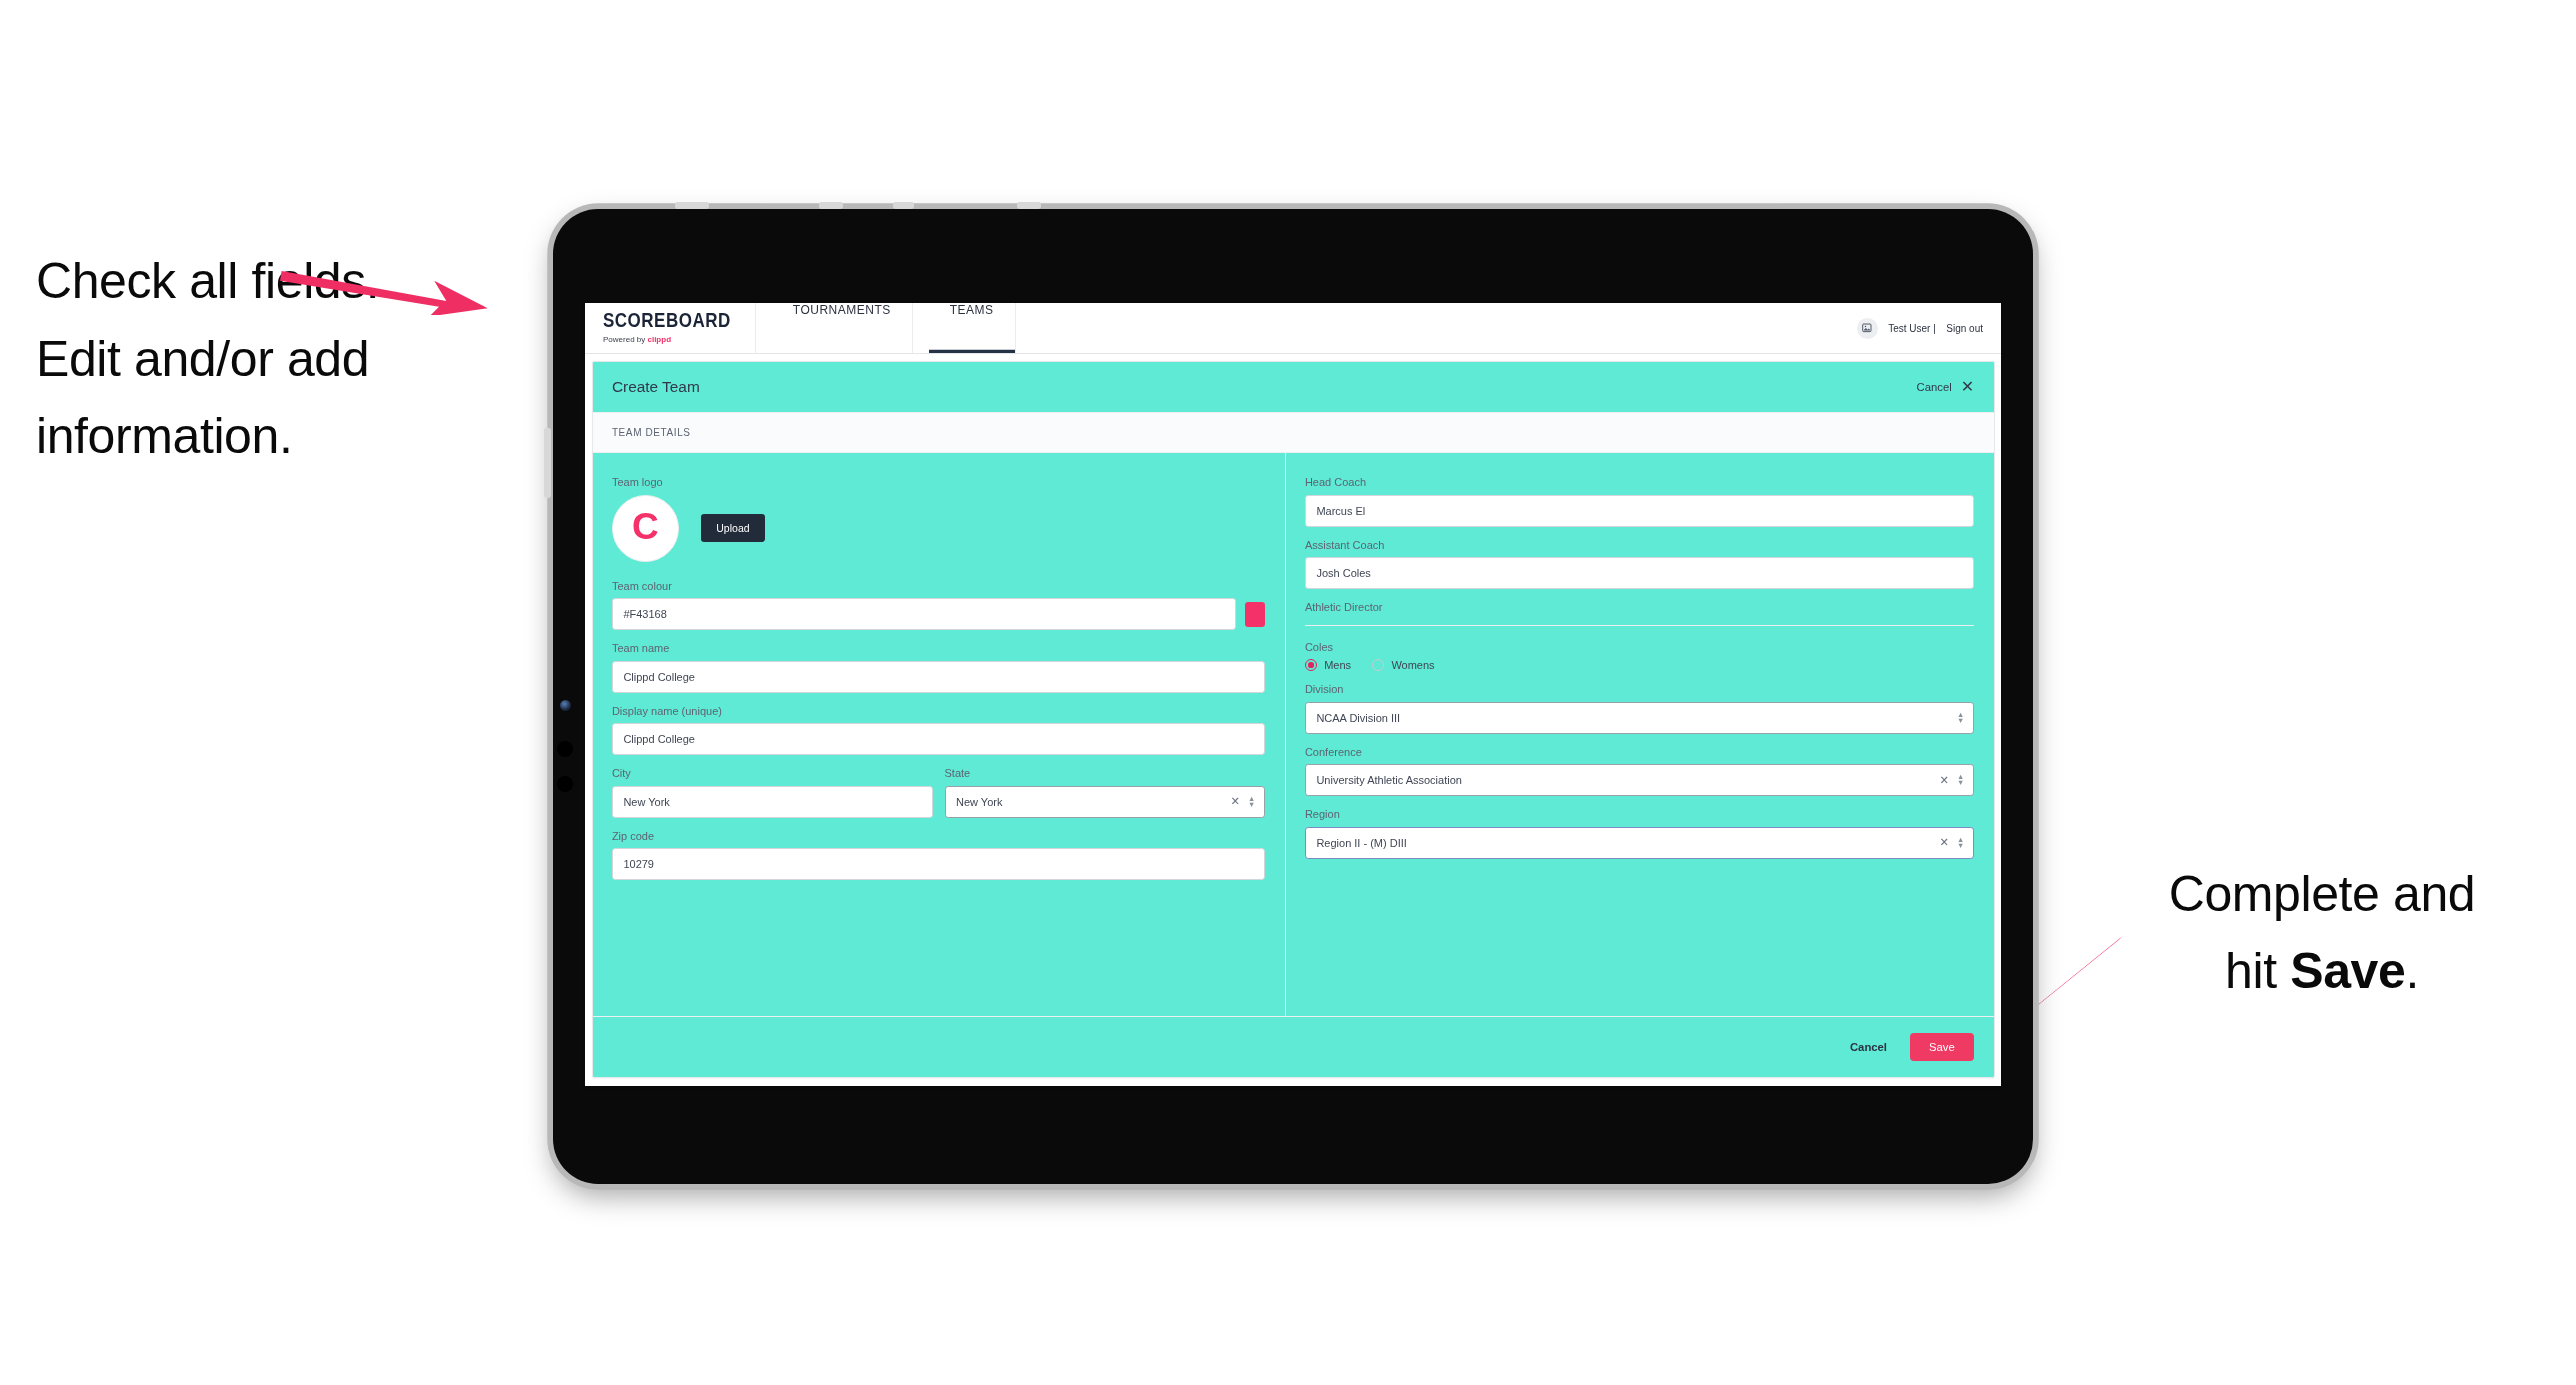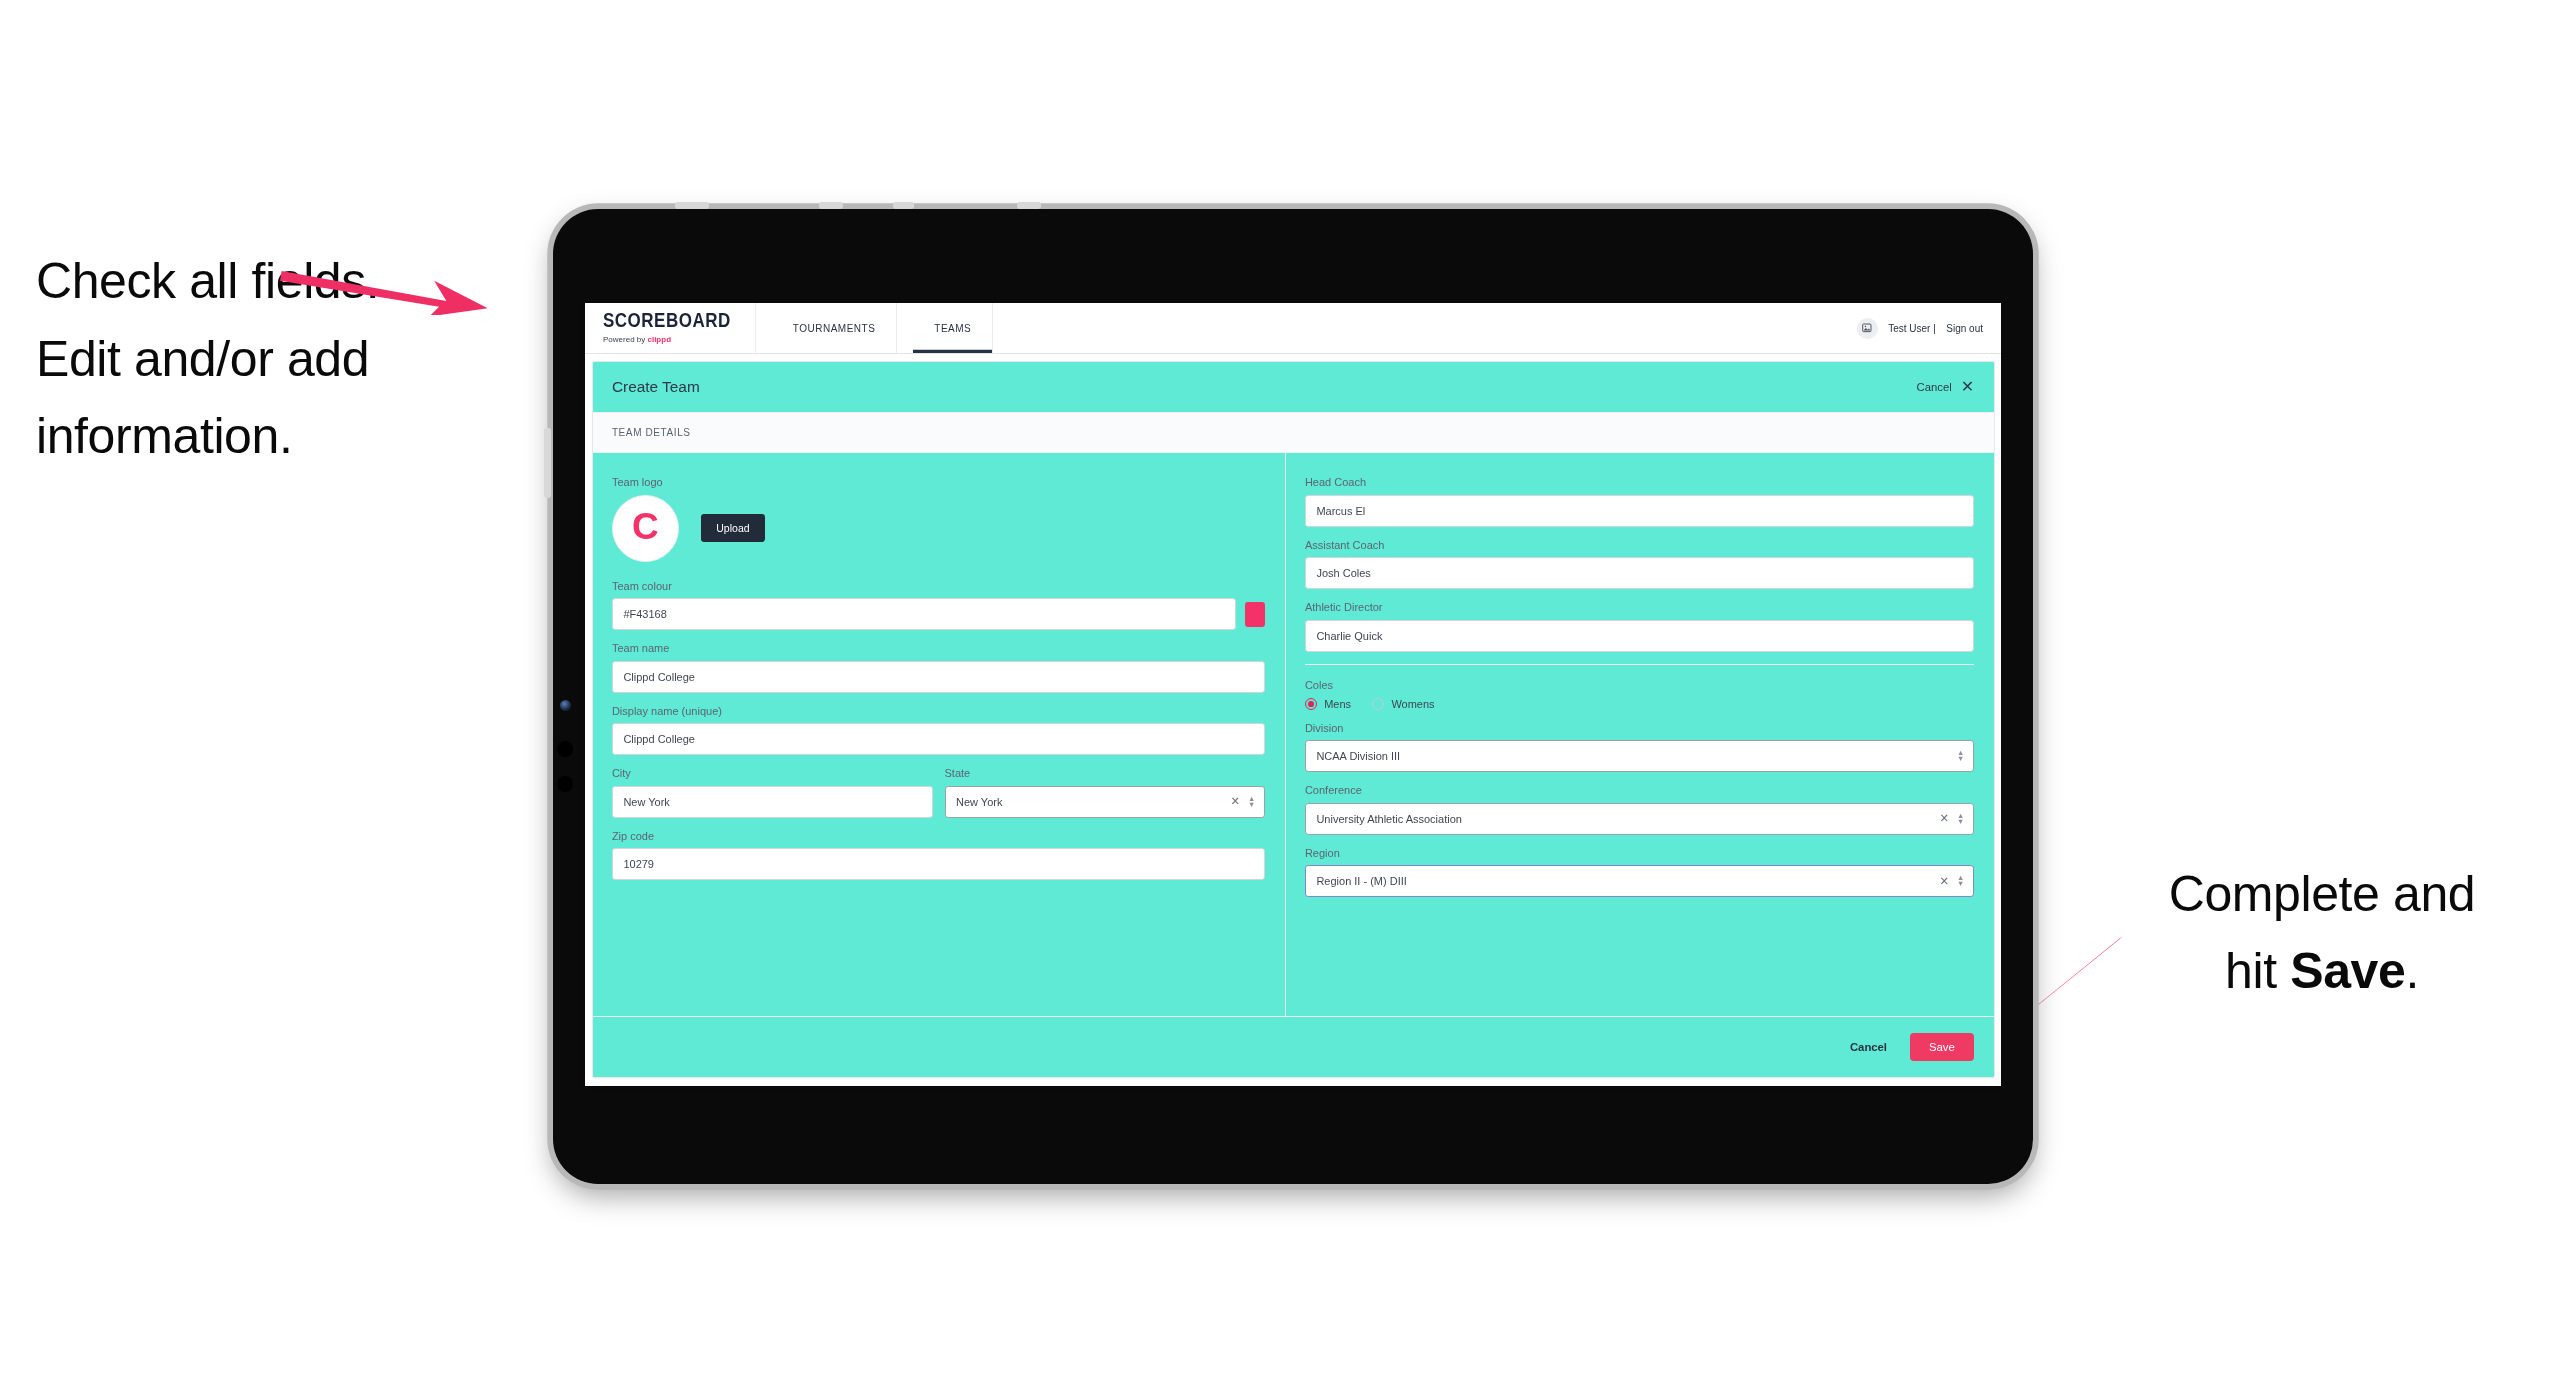--- a/index.html
+++ b/index.html
@@ -71,22 +71,22 @@
     font-family:"Liberation Sans", sans-serif;
     font-weight:700;font-size:17px;letter-spacing:0.5px;
     color:#1b2436;line-height:1;
     transform:scaleY(1.18);transform-origin:left center;
   }
   #brand-sub{
     font-size:8px;color:#3a3f4a;margin-top:5.7px;white-space:nowrap;
   }
   #brand-sub .clippd{color:#f43168;font-weight:700;}
   .navtab{
-    display:flex;align-items:center;padding:0 21px;
-    font-size:10px;letter-spacing:0.5px;color:#2c3240;
+    display:flex;padding:0 21px;
+    font-size:12px;letter-spacing:0.5px;color:#2c3240;
     border-right:0.8px solid #ececec;
     cursor:pointer;position:relative;
   }
   .navtab.active{ box-shadow: inset 0 -3.2px 0 0 #253246; }
   #nav-spacer{flex:1;border-right:none;}
   #userbox{
     display:flex;align-items:center;gap:10.5px;padding-right:18px;
   }
   #avatar{
     width:21px;height:21px;border-radius:50%;
@@ -353,21 +353,20 @@
             <input class="inp" value="Marcus El" style="">
           </div>
 
           <div class="field">
             <span class="lbl">Assistant Coach</span>
             <input class="inp" value="Josh Coles" style="">
           </div>
 
           <div class="field">
             <span class="lbl">Athletic Director</span>
-            <input class="inp" value="Charlie Quick" style="">
           </div>
 
           <div class="rule"></div>
 
           <div class="field">
             <span class="lbl">Coles</span>
             <div id="radio-row">
               <div class="radio-item">
                 <span class="radio on"></span>
                 <span class="radio-label">Mens</span>

